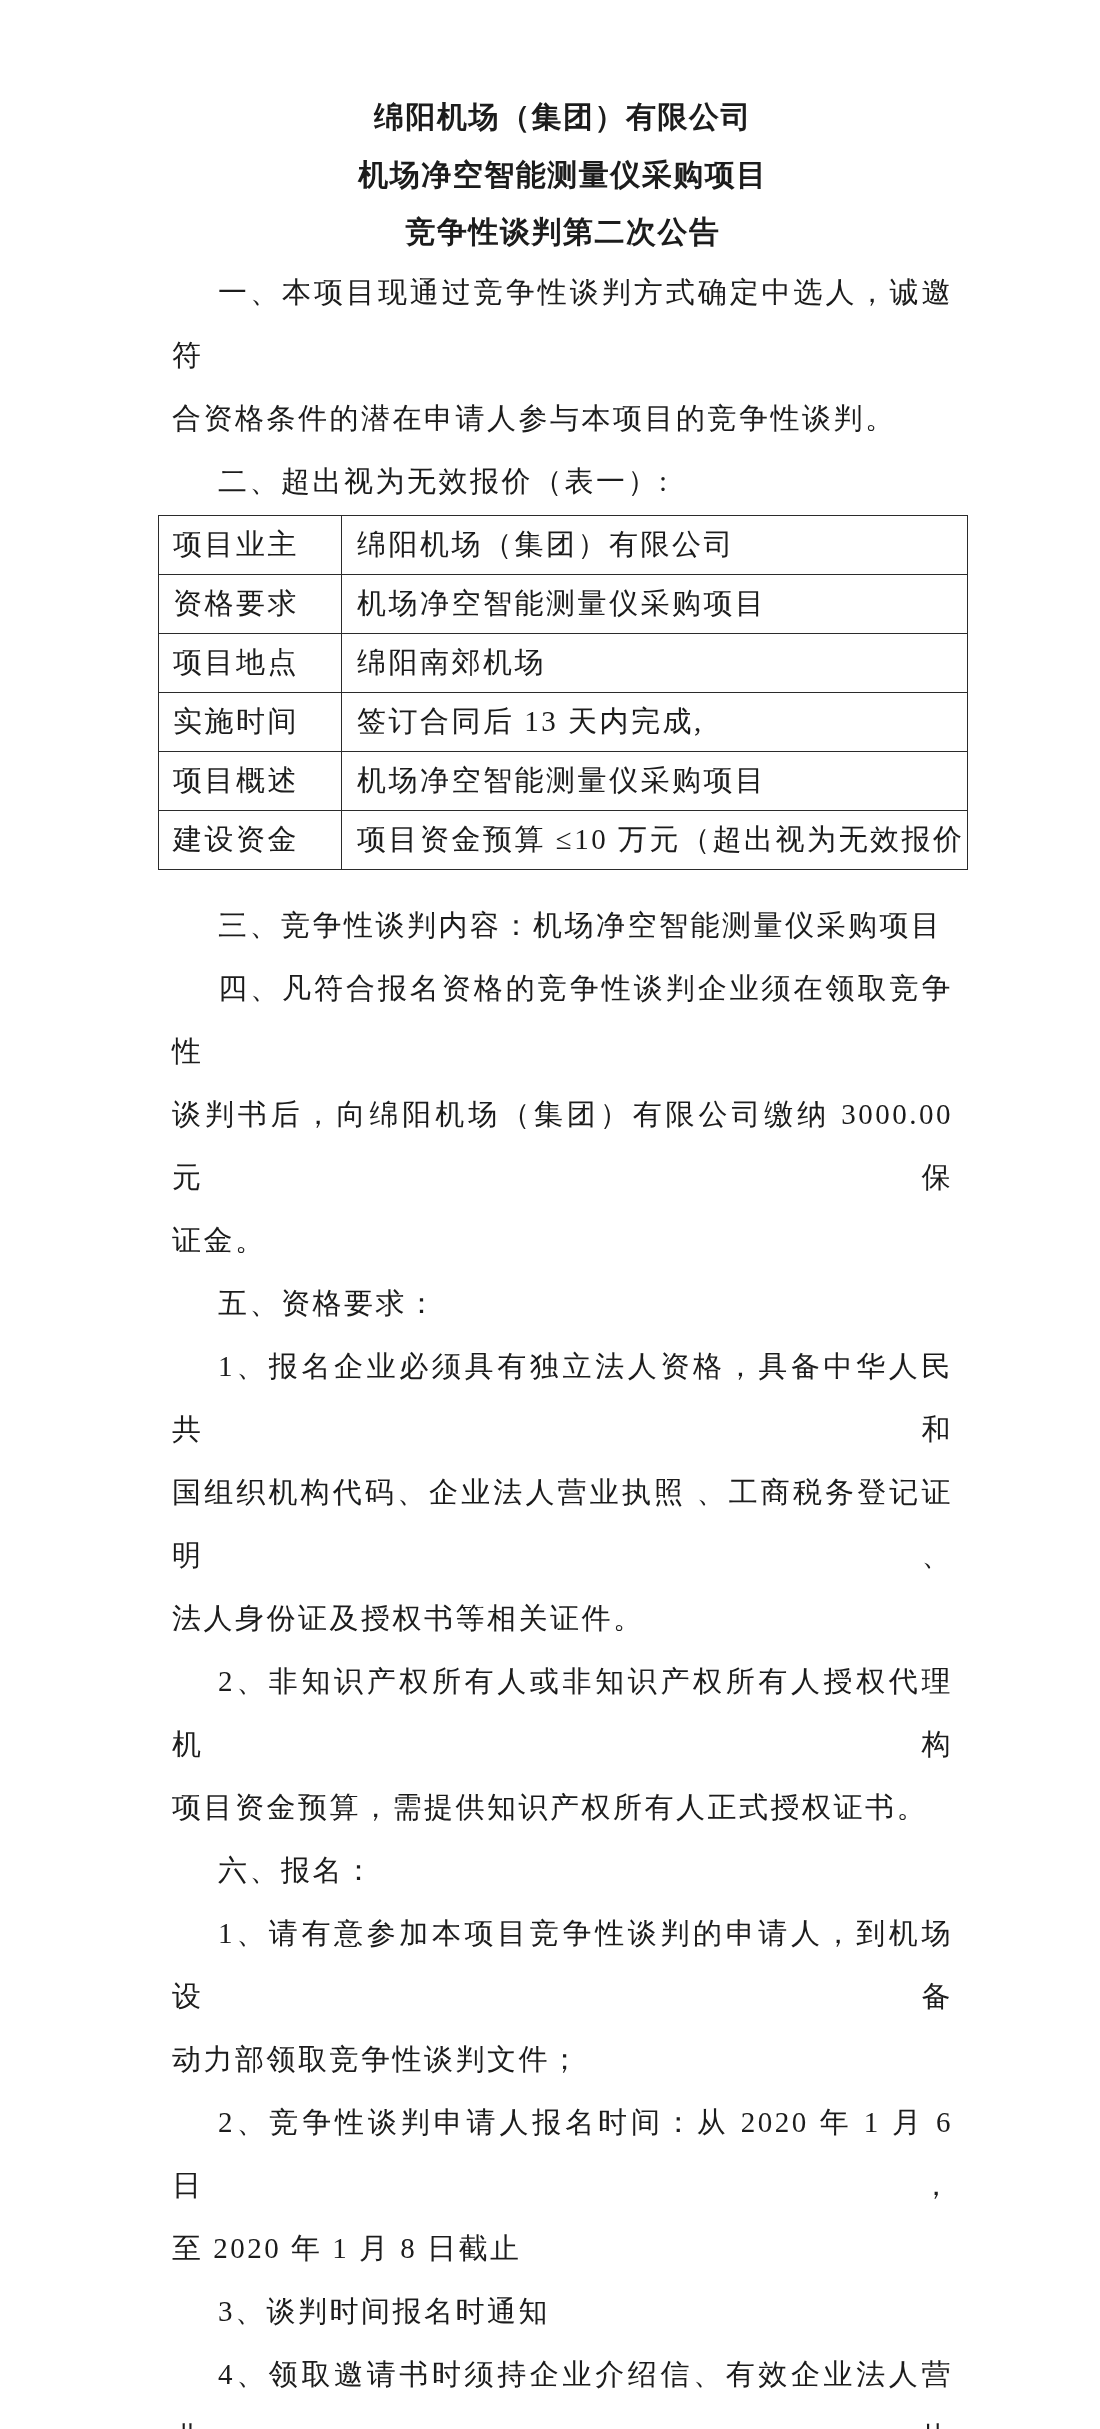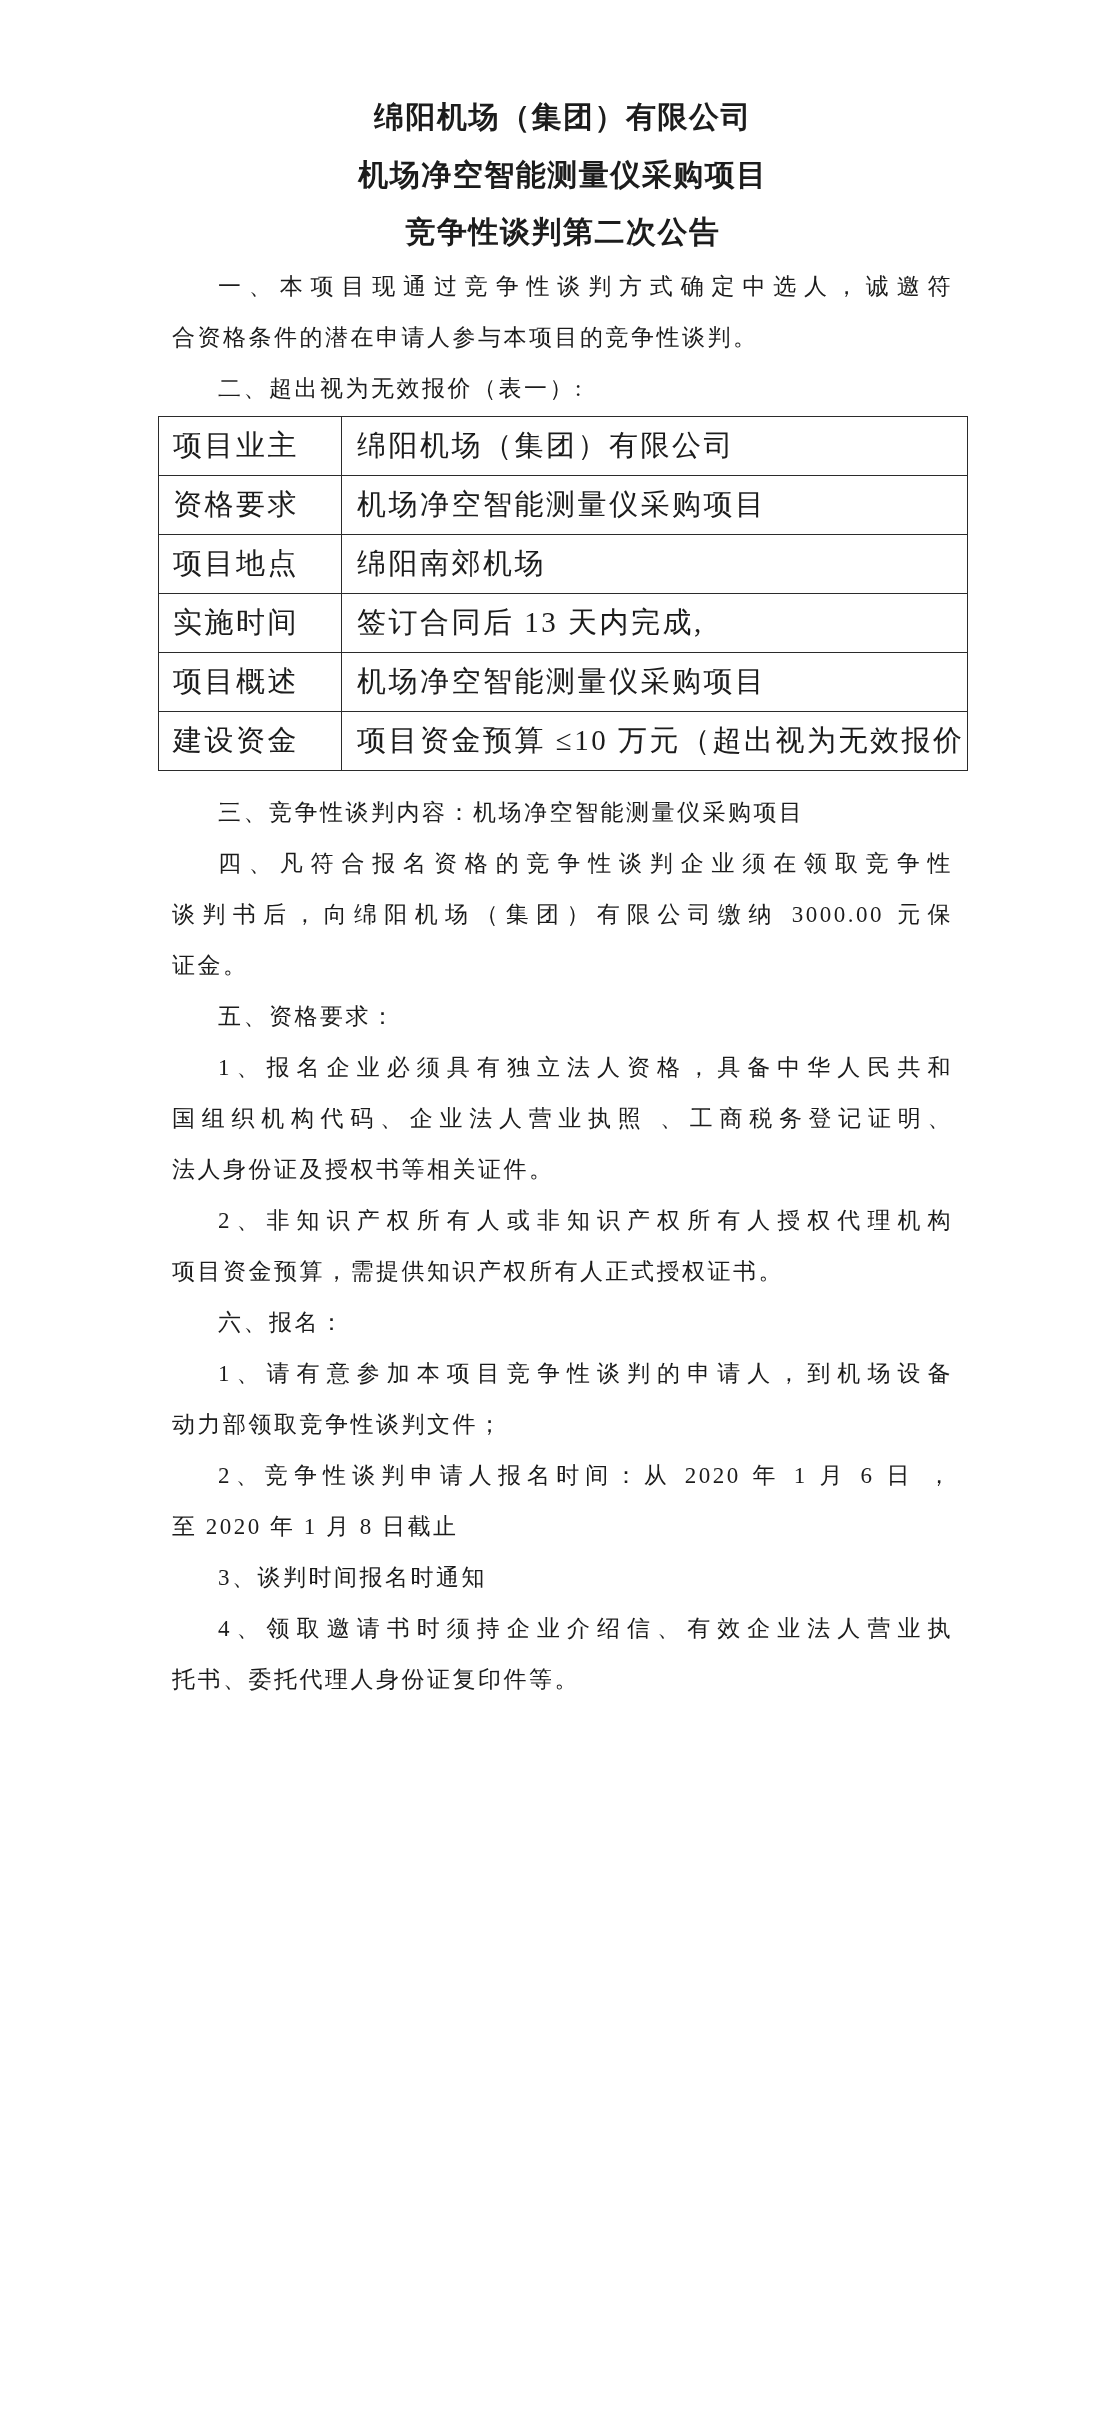--- a/index.html
+++ b/index.html
@@ -21,39 +21,39 @@
     margin: 0;
     font-size: 30px;
     font-weight: bold;
     line-height: 57.5px;
     text-align: center;
     letter-spacing: 1.5px;
   }
   .body-start { margin-top: 6px; }
   .line {
     margin: 0;
-    font-size: 23px;
-    line-height: 51px;
+    font-size: 29px;
+    line-height: 63px;
     letter-spacing: 2.5px;
     padding-left: 14px;
     padding-right: 15px;
     white-space: nowrap;
   }
   .line.indent { text-indent: 46px; }
   .line.fill {
     white-space: normal;
     text-align: justify;
     text-align-last: justify;
   }
   table.overview {
     border-collapse: collapse;
     table-layout: fixed;
     width: 810px;
     margin-top: 2px;
-    margin-bottom: 16px;
+    margin-bottom: 24px;
   }
   table.overview td {
     border: 1.5px solid #2b2b2b;
     font-size: 29px;
     letter-spacing: 2.5px;
     height: 56px;
     vertical-align: middle;
     overflow: hidden;
     white-space: nowrap;
   }

